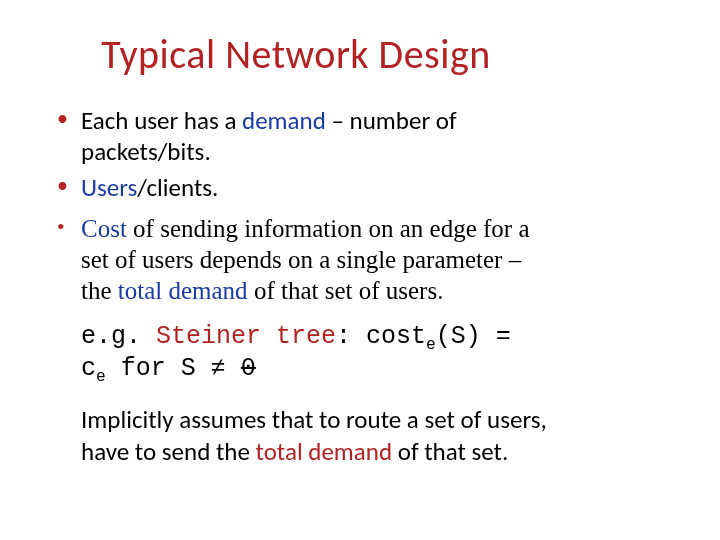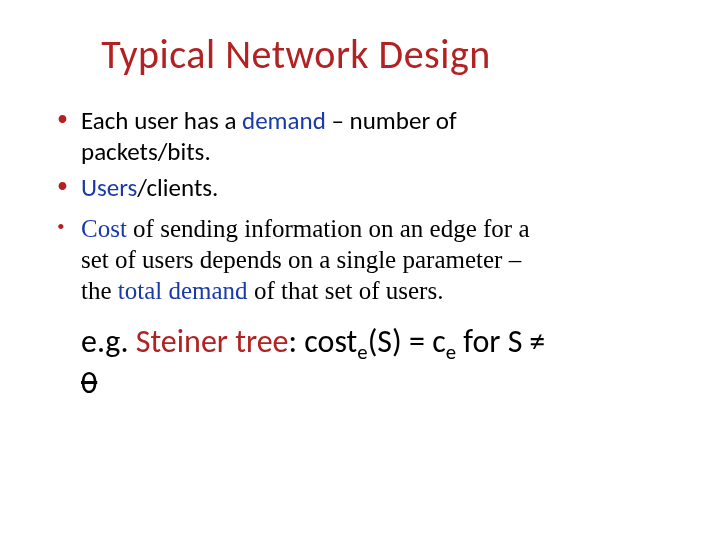--- a/index.html
+++ b/index.html
@@ -46,22 +46,23 @@
     top: 0;
     color: #b22222;
     font-size: 22px;
   }
   ul.bullets > li.gap {
     margin-top: 10px;
     font-family: Liberation Serif, serif;
   }
   .sub {
     margin: 14px 0 8px 36px;
-    font-size: 32px;
+    font-size: 25px;
     line-height: 1.3;
+    font-family: Liberation Mono, monospace;
   }
   .sub .indent {
     padding-left: 56px;
     display: block;
   }
   .sub2 {
     margin: 18px 0 0 36px;
     font-size: 25px;
     line-height: 1.3;
   }
@@ -90,14 +91,17 @@
     <li class="gap">
       <span class="blue">Cost</span><span> of sending information on an edge for a set of users depends on a single parameter – the </span> <span class="blue">total demand</span><span> of that set of users.</span>
     </li>
 
   </ul>
 
   <div class="sub">
     <span>e.g. </span><span class="red">Steiner tree</span><span>: </span><span>cost</span><sub>e</sub><span>(S) = c</span><sub>e</sub><span> for S ≠ </span><span class="strike">0</span>
   </div>
 
+  <div class="sub2">
+    <span>Implicitly assumes that to route a set of users, have to send the </span><span class="red">total demand</span><span> of that set.</span>
+  </div>
 
 </div>
 
 </body></html>

